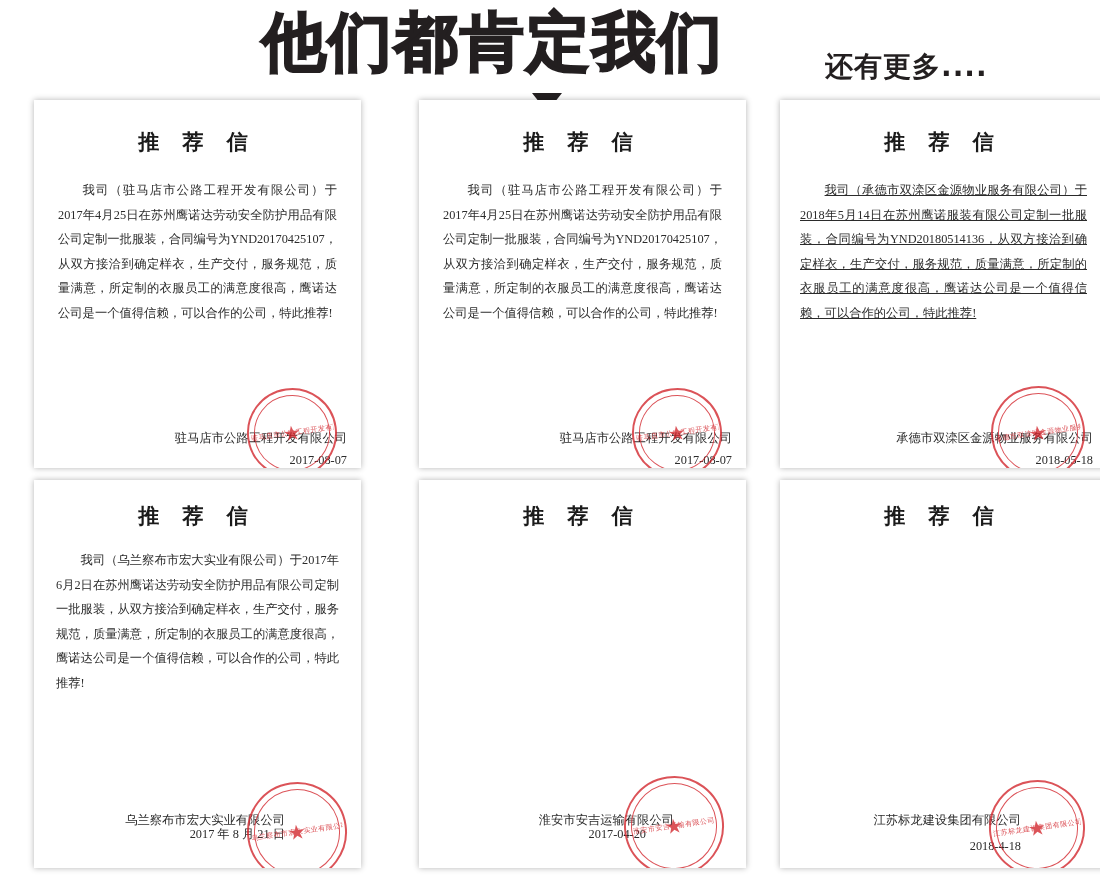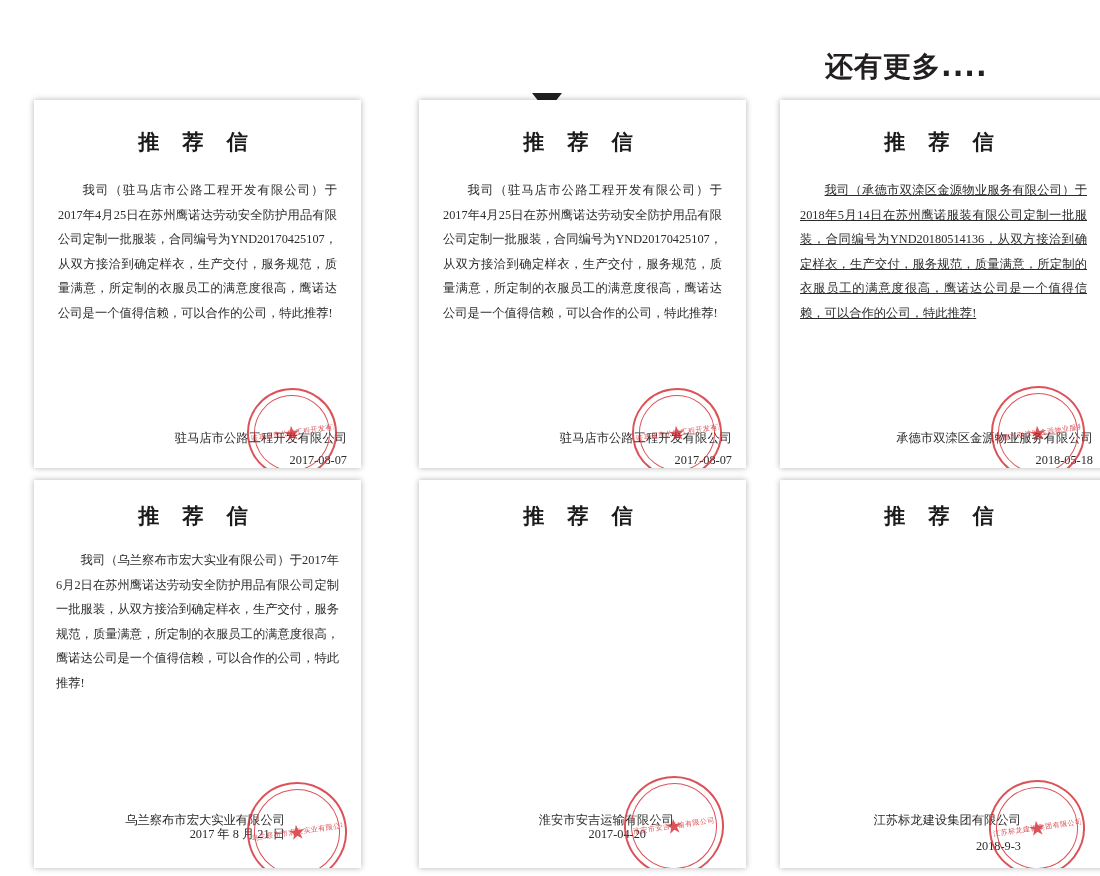--- a/index.html
+++ b/index.html
@@ -141,20 +141,21 @@
     height: 0;
     border-left: 15px solid transparent;
     border-right: 15px solid transparent;
     border-top: 19px solid #231f20;
   }
 </style>
 </head>
 <body>
 
 <div class="header">
+  <div class="header-title">他们都肯定我们</div>
   <div class="header-sub">还有更多....</div>
 </div>
 
 <div class="arrow" style="left:532px; top:93px;"></div>
 <div class="arrow" style="left:541px; top:740px;"></div>
 
 <div class="grid">
 
   <div class="card" style="left:14px; top:8px; width:327px; height:368px;">
     <div class="card-inner">
@@ -217,21 +218,21 @@
         <div class="stamp-text">淮安市安吉运输有限公司</div>
         <div class="stamp-star">★</div>
       </div>
     </div>
   </div>
 
   <div class="card" style="left:760px; top:388px; width:327px; height:388px;">
     <div class="card-inner">
       <div class="letter-title" style="margin-top:22px;">推 荐 信</div>
       <div class="letter-sign" style="bottom:58px; right:86px;">江苏标龙建设集团有限公司</div>
-      <div class="letter-sign" style="bottom:32px; right:86px;">2018-9-3</div>
+      <div class="letter-sign" style="bottom:32px; right:86px;">2018-4-18</div>
       <div class="stamp" style="right:22px; bottom:14px; width:92px; height:92px;">
         <div class="stamp-text">江苏标龙建设集团有限公司</div>
         <div class="stamp-star">★</div>
       </div>
     </div>
   </div>
 
 </div>
 
 </body></html>

